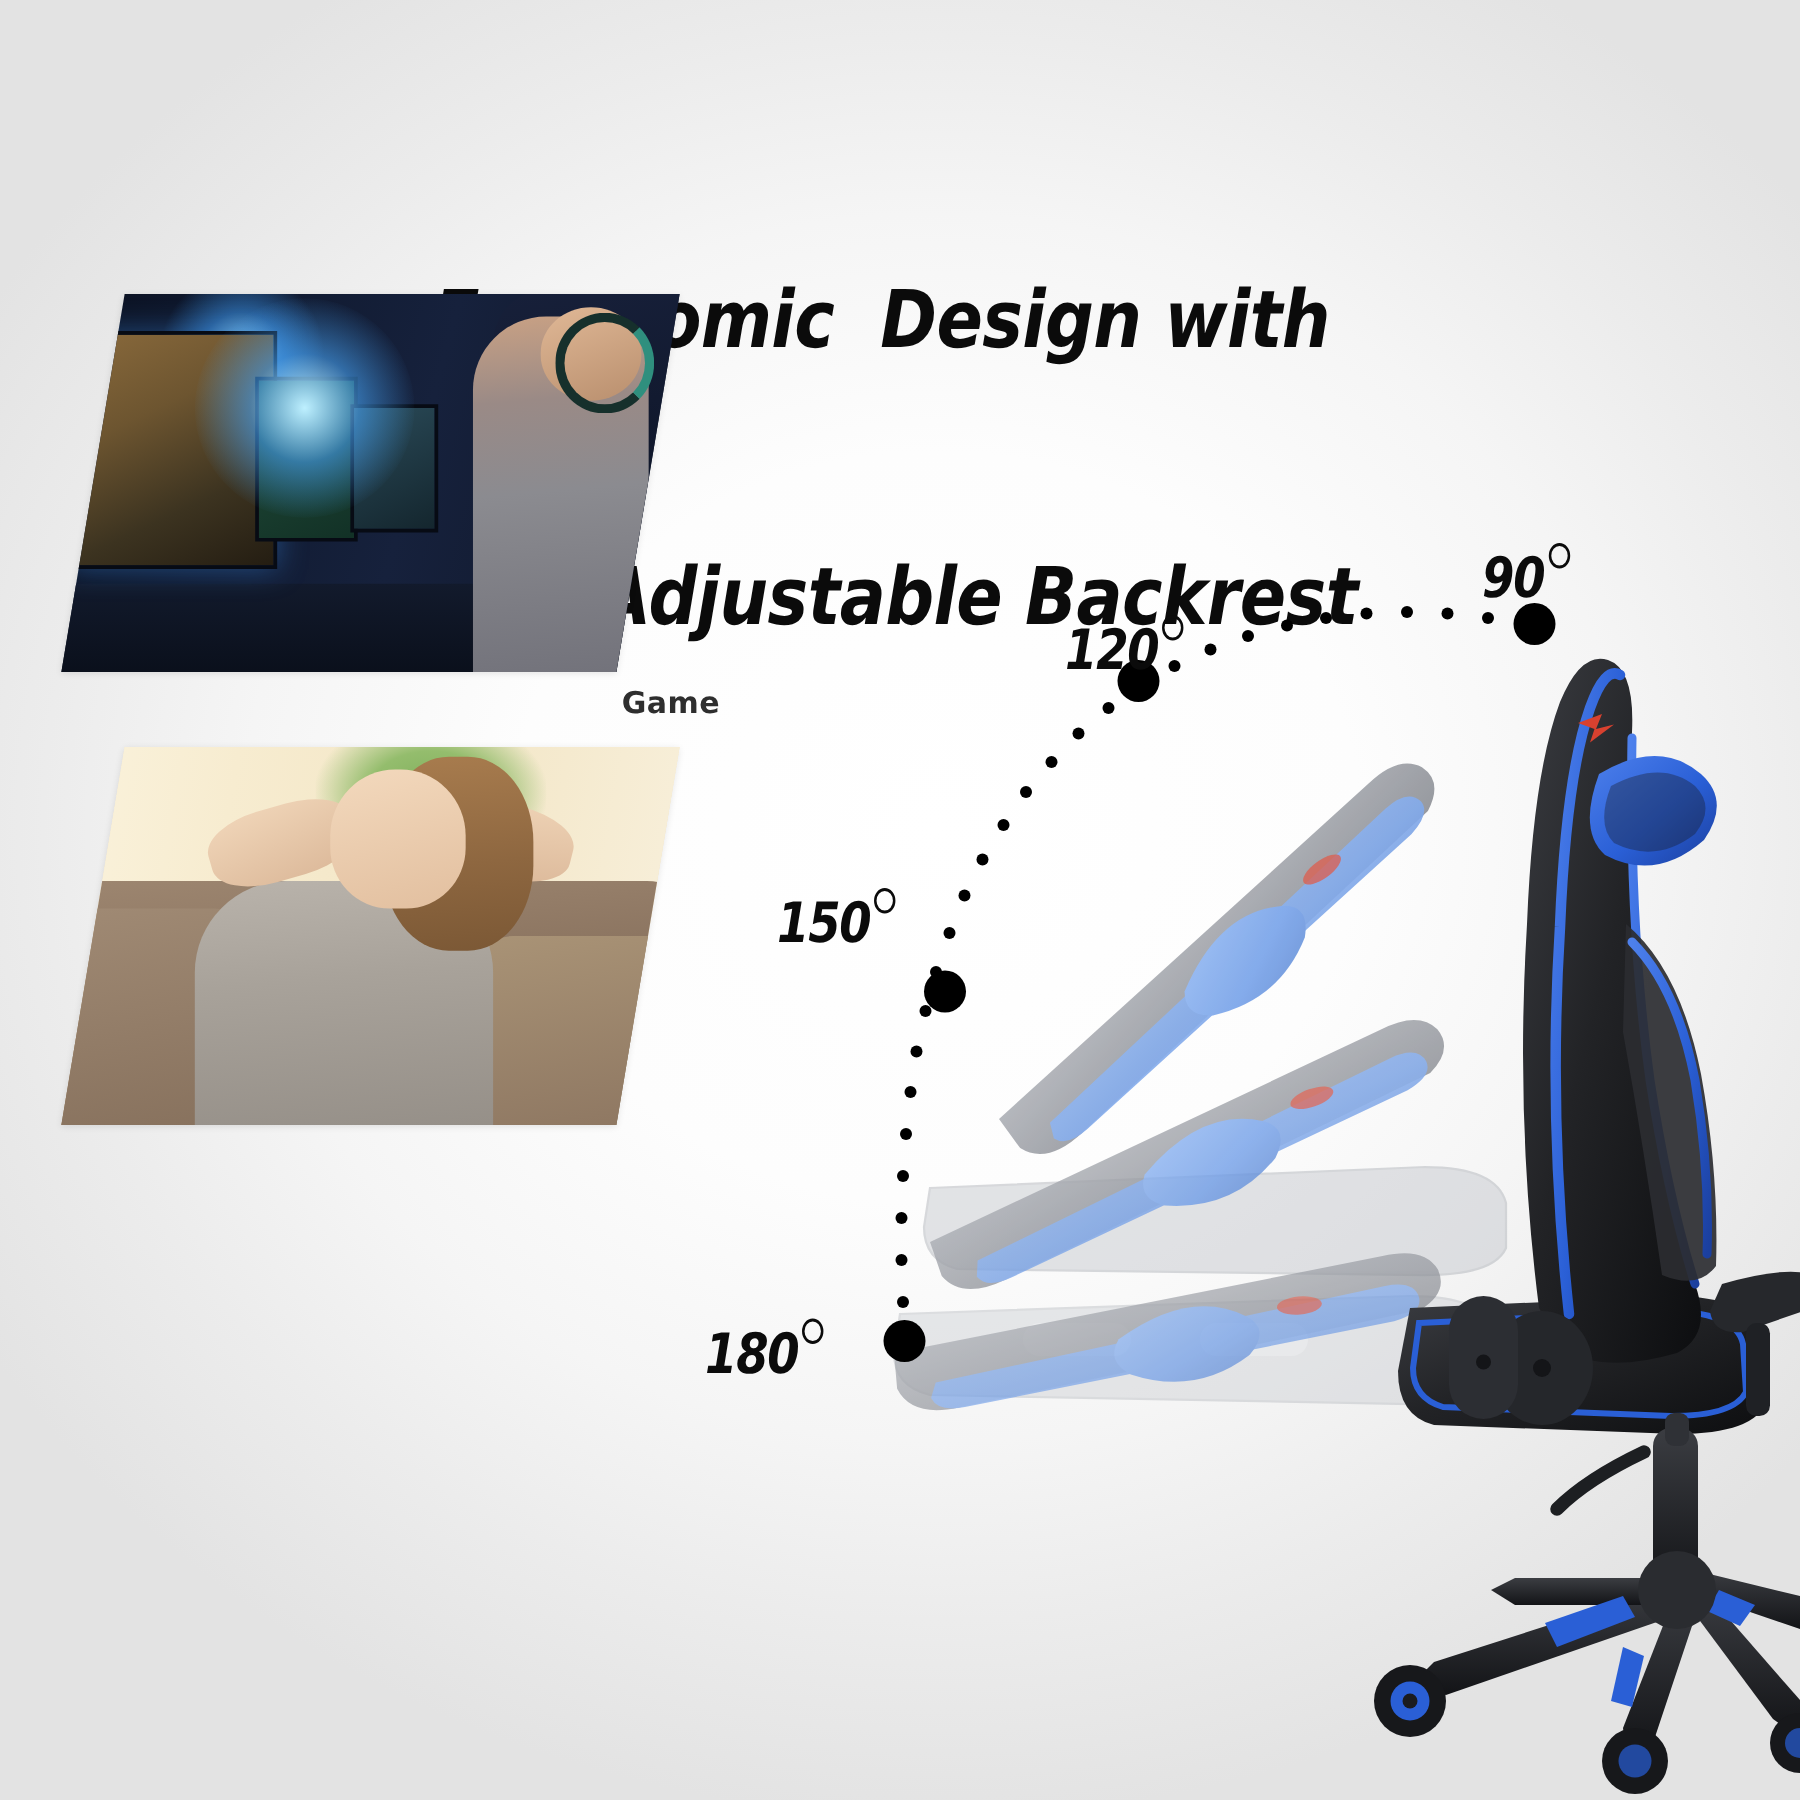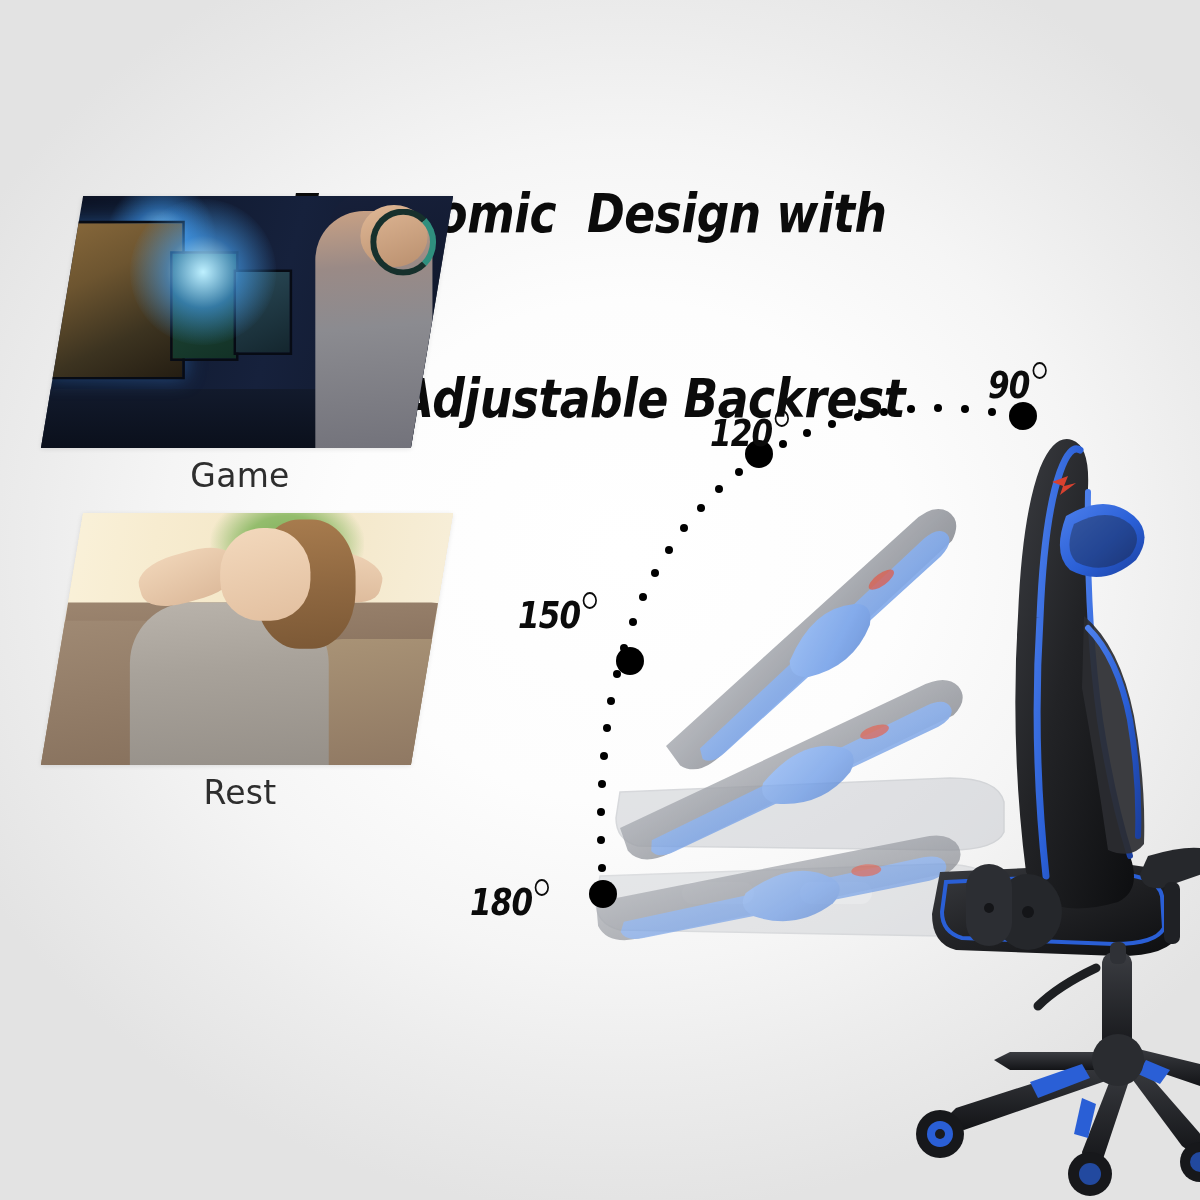--- a/index.html
+++ b/index.html
@@ -42,23 +42,23 @@
     transform:skewX(-9.5deg);
     overflow:hidden;
     box-shadow:0 1px 5px rgba(0,0,0,.10);
   }
   .photo-inner{
     position:absolute;inset:0;
     transform:skewX(9.5deg) scale(1.22);
     transform-origin:50% 50%;
   }
   .caption{
-    margin-top:8px;width:480px;text-align:center;
+    margin-top:8px;width:480px;text-align:right;
     font-family:"DejaVu Sans", sans-serif;
-    font-weight:400;font-size:33px;color:#2e2e2e;
+    font-weight:700;font-size:20px;color:#2e2e2e;
     letter-spacing:.3px;
   }
 
   
   .ph-game{
     background:
       radial-gradient(circle 60px at 31% 22%, rgba(150,220,255,.95) 0%, rgba(60,150,235,.55) 38%, rgba(20,60,130,0) 75%),
       linear-gradient(105deg,#0a0f1d 0%,#101a30 30%,#16213c 55%,#0e1424 100%);
   }
   .ph-game .mon{position:absolute;background:linear-gradient(160deg,#1a2742,#0b1120);border:2px solid #070b14;}
@@ -204,21 +204,20 @@
           <div class="sofa"></div>
           <div class="cushL"></div>
           <div class="cushR"></div>
           <div class="rbody"></div>
           <div class="armL"></div>
           <div class="armR"></div>
           <div class="rhair"></div>
           <div class="rhead"></div>
         </div>
       </div>
-      <div class="caption">Rest</div>
     </div>
 
   </div>
 
   <div class="diagram">
 
     <svg width="730" height="900" viewBox="0 0 730 900">
       <defs>
         <linearGradient id="gBlack" x1="0" y1="0" x2="1" y2="1">
           <stop offset="0%" stop-color="#3a3c41"></stop>

